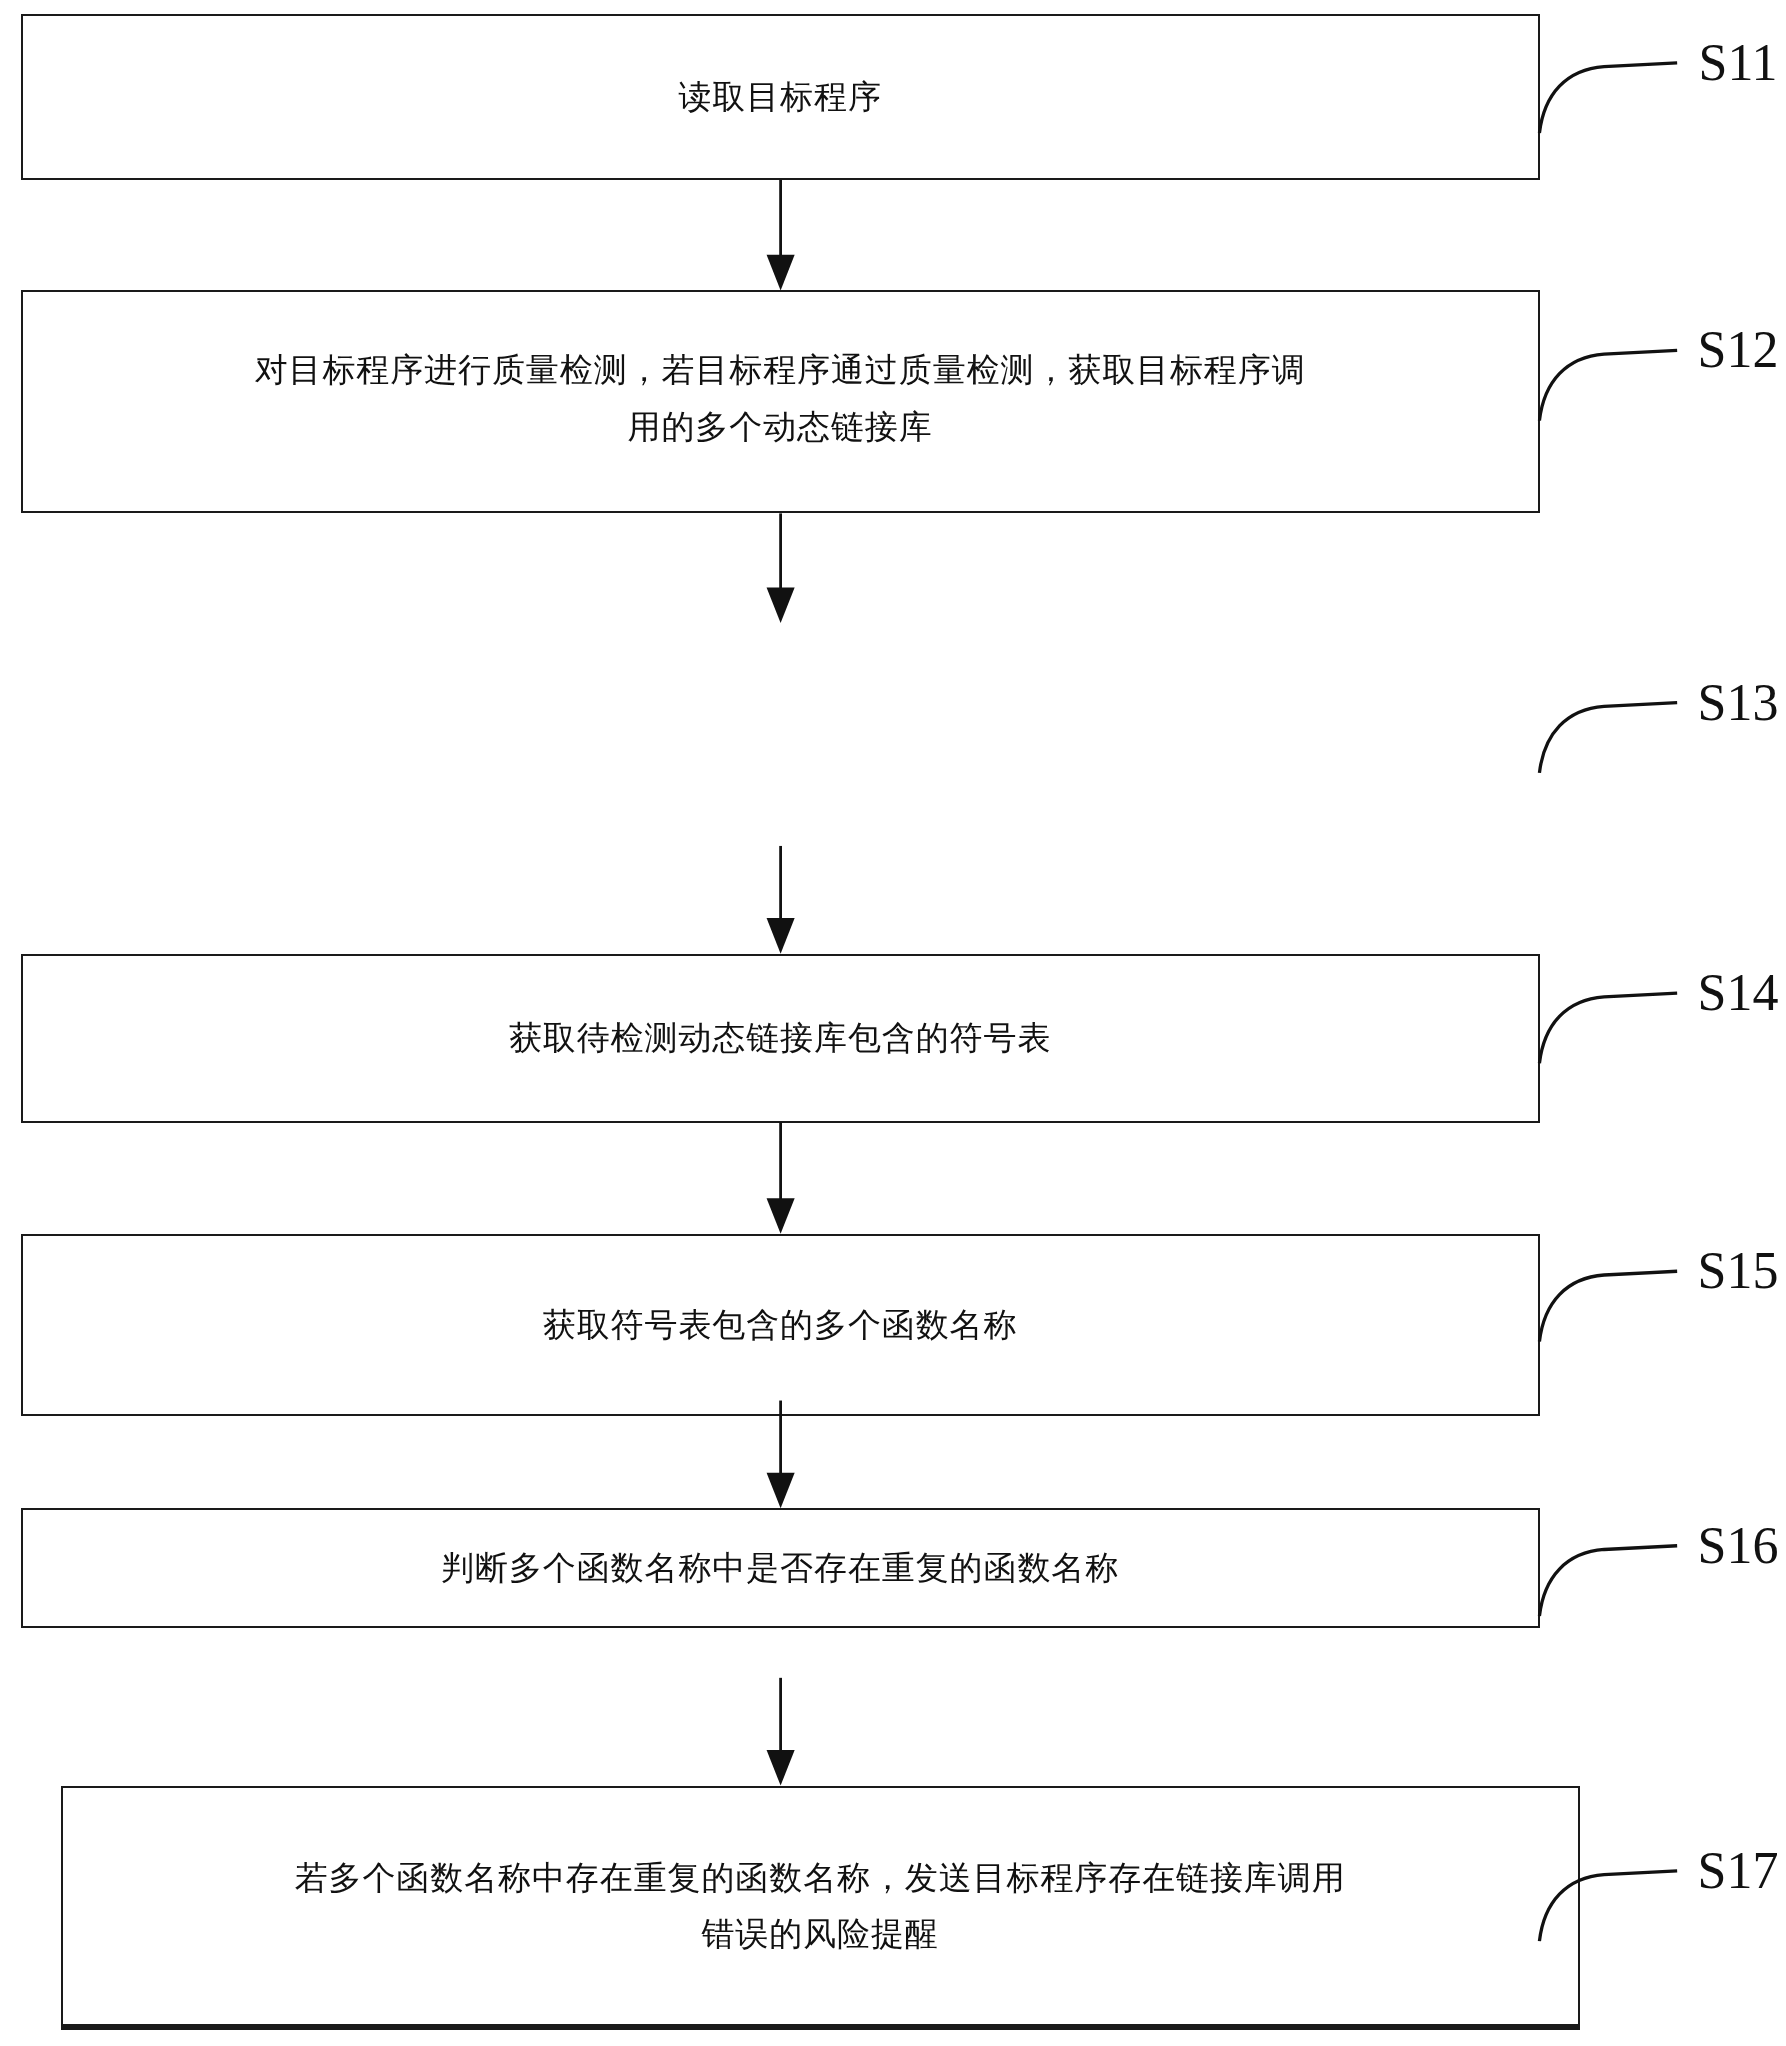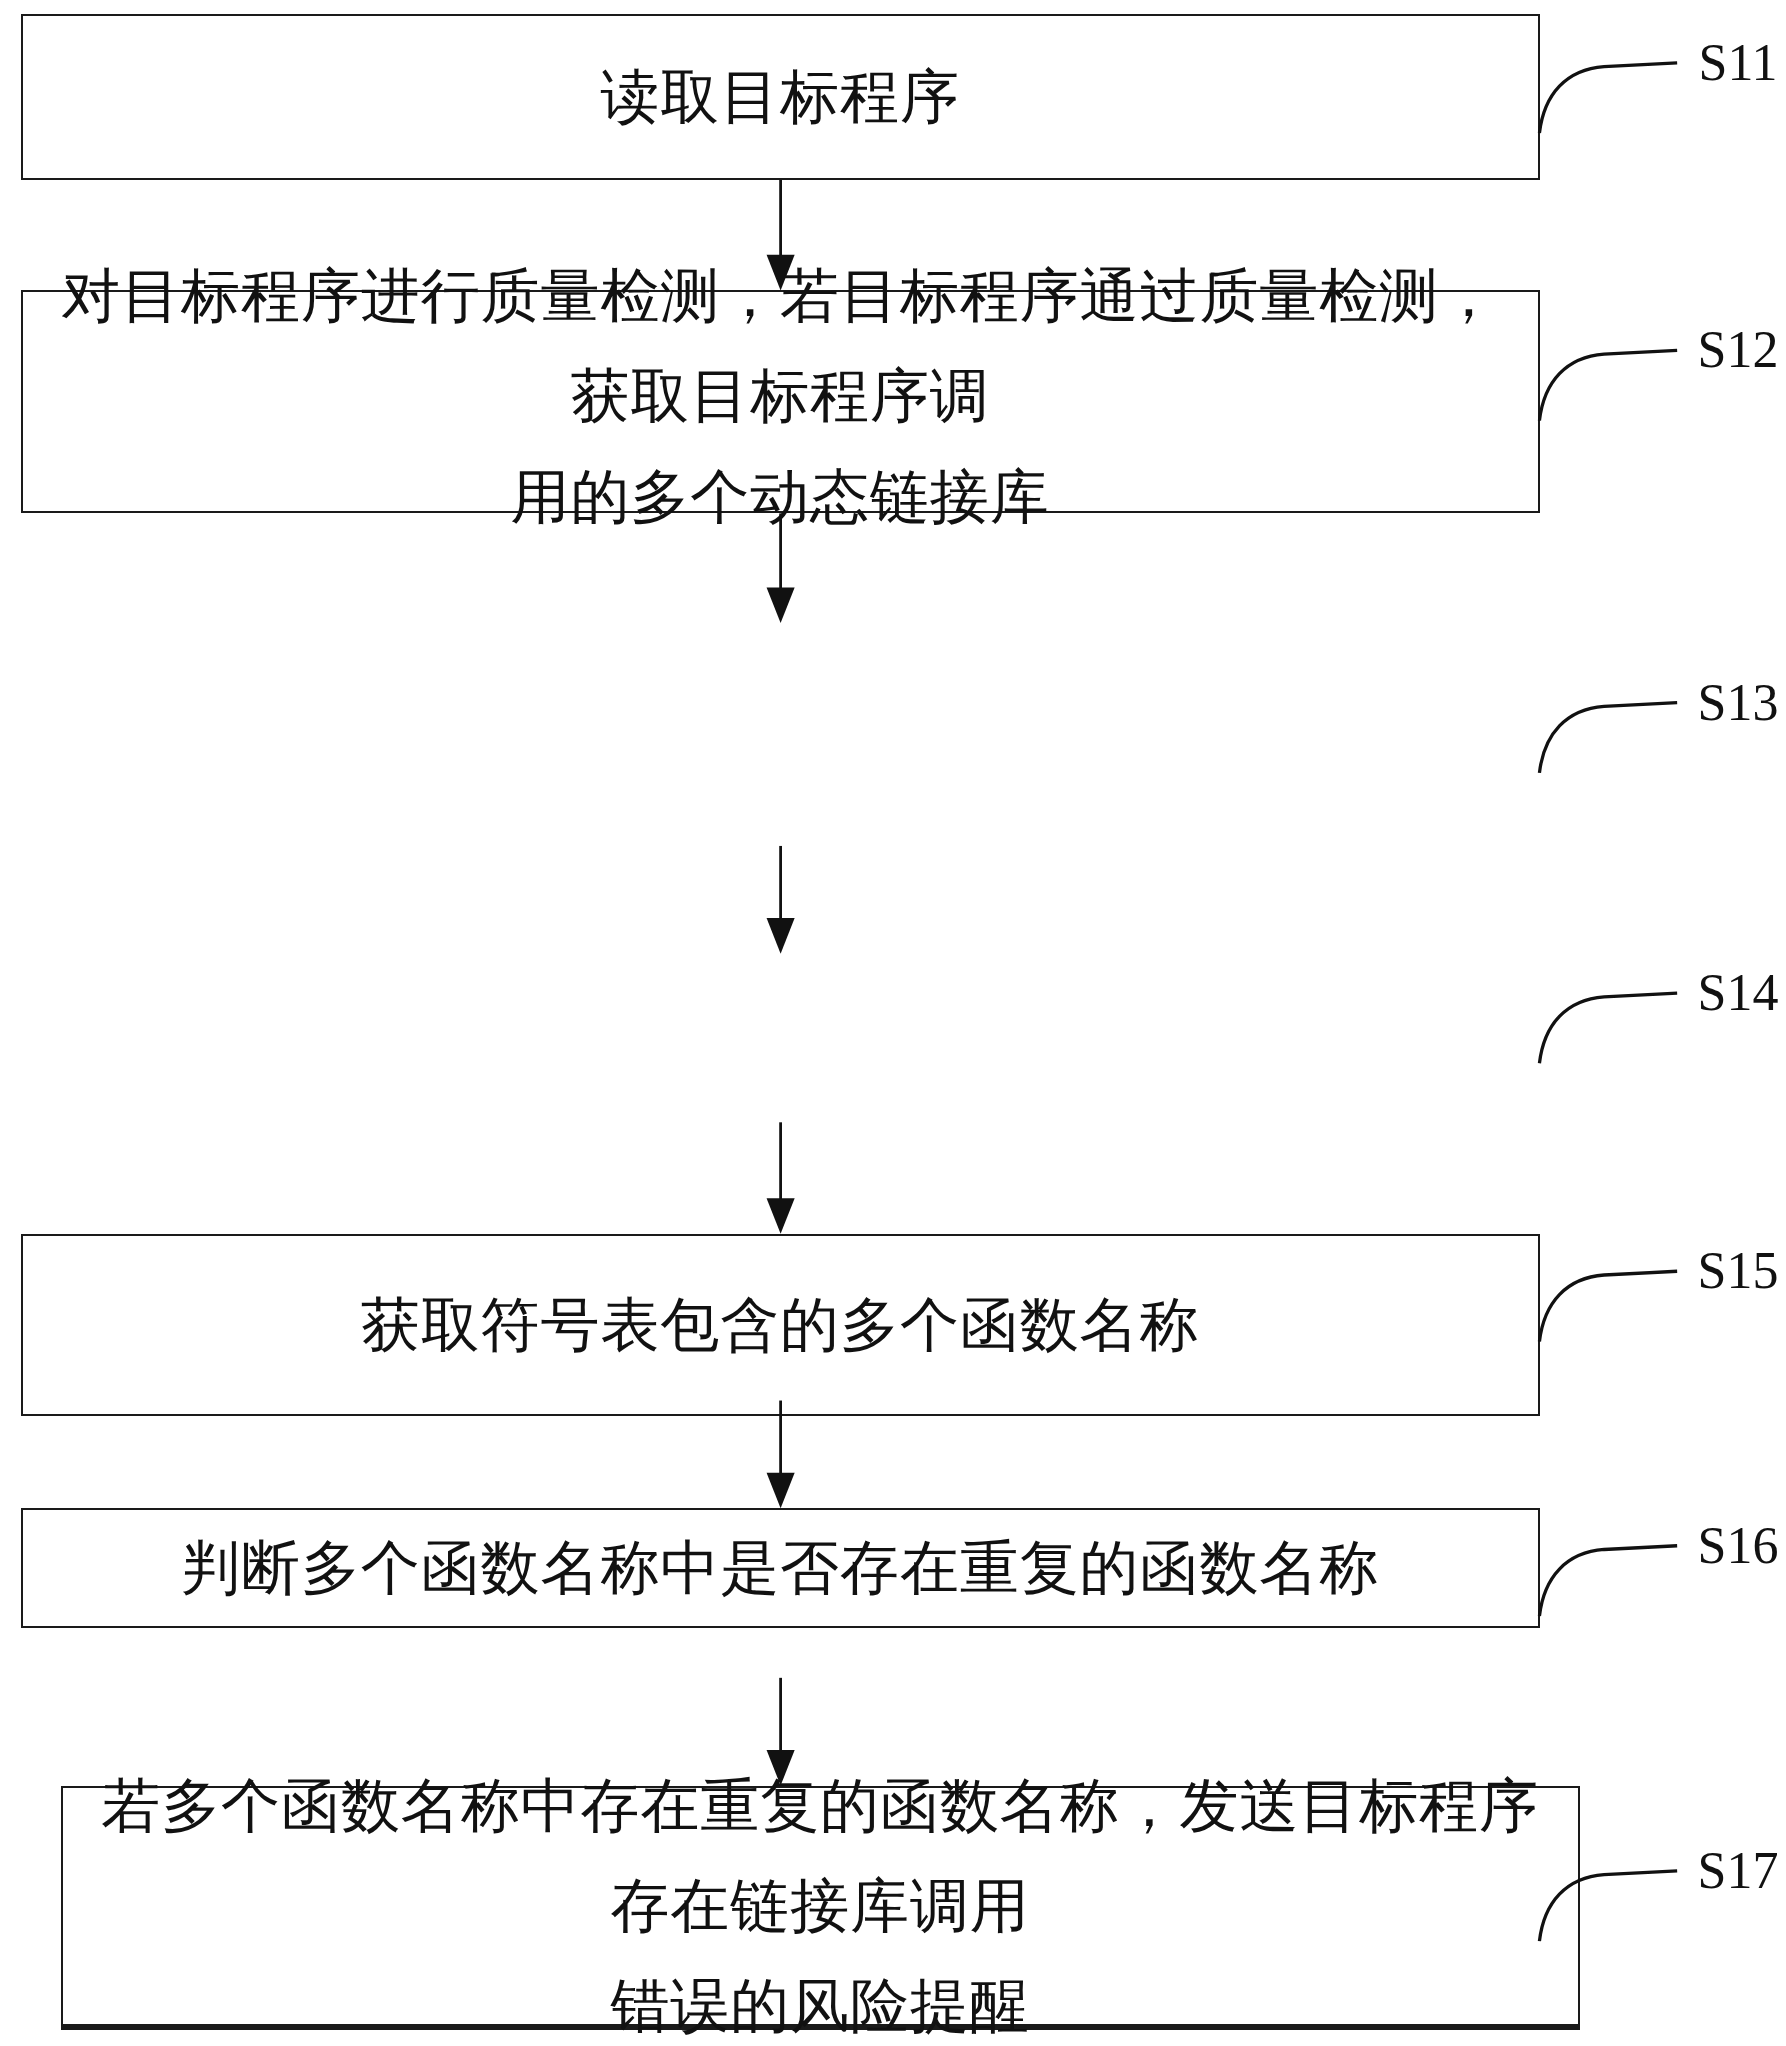--- a/index.html
+++ b/index.html
@@ -26,21 +26,21 @@
     display: flex;
     align-items: center;
     justify-content: center;
   }
   .flow-box .box-text {
     display: block;
     width: 100%;
     padding: 0 26px;
     box-sizing: border-box;
     text-align: center;
-    font-size: 59px;
+    font-size: 33px;
     line-height: 1.7;
     white-space: pre-line;
     letter-spacing: 0.9px;
   }
   .box-s11 { top: 14px;   height: 166px; }
   .box-s12 { top: 290px;  height: 223px; font-family: Liberation Mono, monospace; }
   .box-s13 { top: 623px;  height: 223px; }
   .box-s14 { top: 954px; height: 169px; }
   .box-s15 { top: 1234px; height: 182px; }
   .box-s16 { top: 1508px; height: 120px; }
@@ -76,20 +76,23 @@
 <body>
 
 <div class="canvas">
 
   <div class="flow-box box-s11">
     <span class="box-text">读取目标程序</span>
   </div>
   <div class="flow-box box-s12">
     <span class="box-text">对目标程序进行质量检测，若目标程序通过质量检测，获取目标程序调
 用的多个动态链接库</span>
+  </div>
+  <div class="flow-box box-s14">
+    <span class="box-text">获取待检测动态链接库包含的符号表</span>
   </div>
   <div class="flow-box box-s15">
     <span class="box-text">获取符号表包含的多个函数名称</span>
   </div>
   <div class="flow-box box-s16">
     <span class="box-text">判断多个函数名称中是否存在重复的函数名称</span>
   </div>
   <div class="flow-box box-s17">
     <span class="box-text">若多个函数名称中存在重复的函数名称，发送目标程序存在链接库调用
 错误的风险提醒</span>

